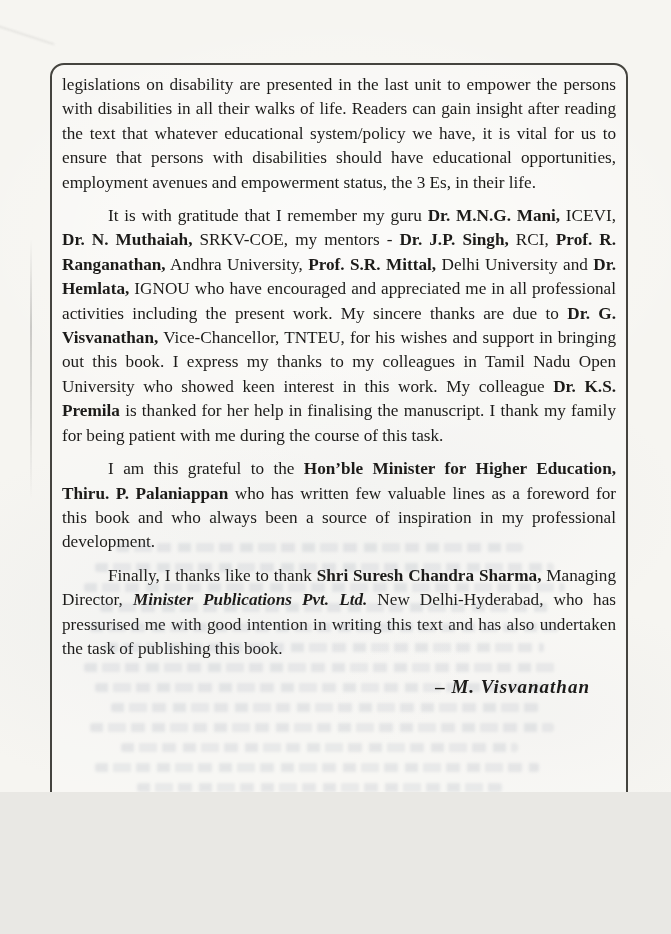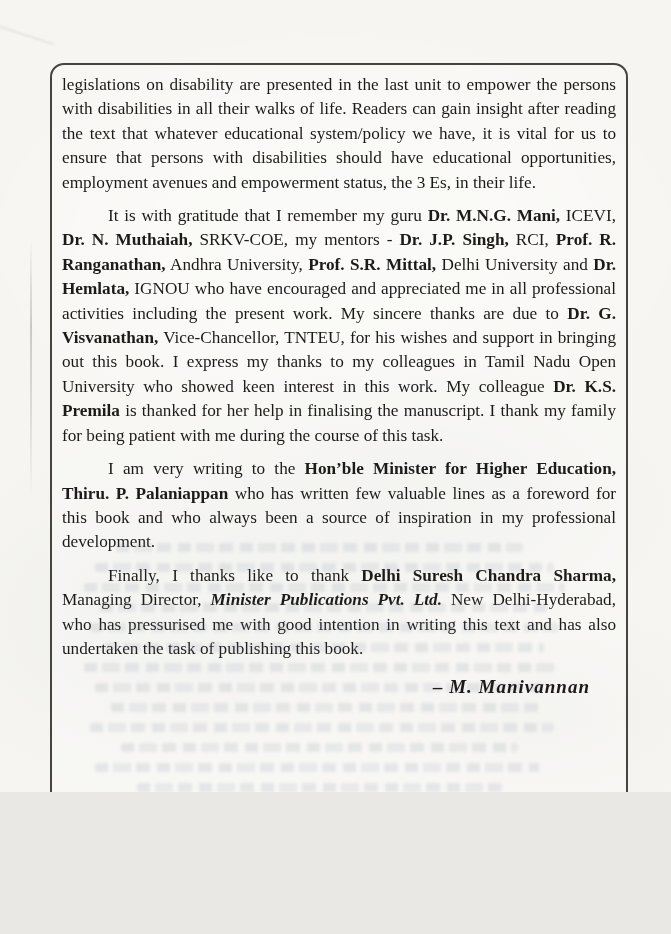--- a/index.html
+++ b/index.html
@@ -114,22 +114,22 @@
       <div class="gl" style="width:76%;margin-left:9%"></div>
       <div class="gl" style="width:85%;margin-left:4%"></div>
       <div class="gl" style="width:70%;margin-left:12%"></div>
       <div class="gl" style="width:58%;margin-left:18%"></div>
       <div class="gl" style="width:42%;margin-left:26%"></div>
     </div>
 
     <div class="content">
       <p class="no-indent"><span>legislations on disability are presented in the last unit to empower the persons with disabilities in all their walks of life. Readers can gain insight after reading the text that whatever educational system/policy we have, it is vital for us to ensure that persons with disabilities should have educational opportunities, employment avenues and empowerment status, the 3 Es, in their life.</span></p>
       <p><span>It is with gratitude that I remember my guru </span><span class="b">Dr. M.N.G. Mani,</span><span> ICEVI, </span><span class="b">Dr. N. Muthaiah,</span><span> SRKV-COE, my mentors - </span><span class="b">Dr. J.P. Singh,</span><span> RCI, </span><span class="b">Prof. R. Ranganathan,</span><span> Andhra University, </span><span class="b">Prof. S.R. Mittal,</span><span> Delhi University and </span><span class="b">Dr. Hemlata,</span><span> IGNOU who have encouraged and appreciated me in all professional activities including the present work. My sincere thanks are due to </span><span class="b">Dr. G. Visvanathan,</span><span> Vice-Chancellor, TNTEU, for his wishes and support in bringing out this book. I express my thanks to my colleagues in Tamil Nadu Open University who showed keen interest in this work. My colleague </span><span class="b">Dr. K.S. Premila</span><span> is thanked for her help in finalising the manuscript. I thank my family for being patient with me during the course of this task.</span></p>
-      <p><span>I am very writing to the </span><span class="b">Hon’ble Minister for Higher Education, Thiru. P. Palaniappan</span><span> who has written few valuable lines as a foreword for this book and who always been a source of inspiration in my professional development.</span></p>
-      <p><span>Finally, I thanks like to thank </span><span class="b">Delhi Suresh Chandra Sharma,</span><span> Managing Director, </span><span class="b i">Minister Publications Pvt. Ltd.</span><span> New Delhi-Hyderabad, who has pressurised me with good intention in writing this text and has also undertaken the task of publishing this book.</span></p>
-      <div class="signature">– M. Manivannan</div>
+      <p><span>I am this grateful to the </span><span class="b">Hon’ble Minister for Higher Education, Thiru. P. Palaniappan</span><span> who has written few valuable lines as a foreword for this book and who always been a source of inspiration in my professional development.</span></p>
+      <p><span>Finally, I thanks like to thank </span><span class="b">Shri Suresh Chandra Sharma,</span><span> Managing Director, </span><span class="b i">Minister Publications Pvt. Ltd.</span><span> New Delhi-Hyderabad, who has pressurised me with good intention in writing this text and has also undertaken the task of publishing this book.</span></p>
+      <div class="signature">– M. Visvanathan</div>
     </div>
 
   </div>
 
   <div class="page-number">viii</div>
 
 </div>
 
 </body></html>

